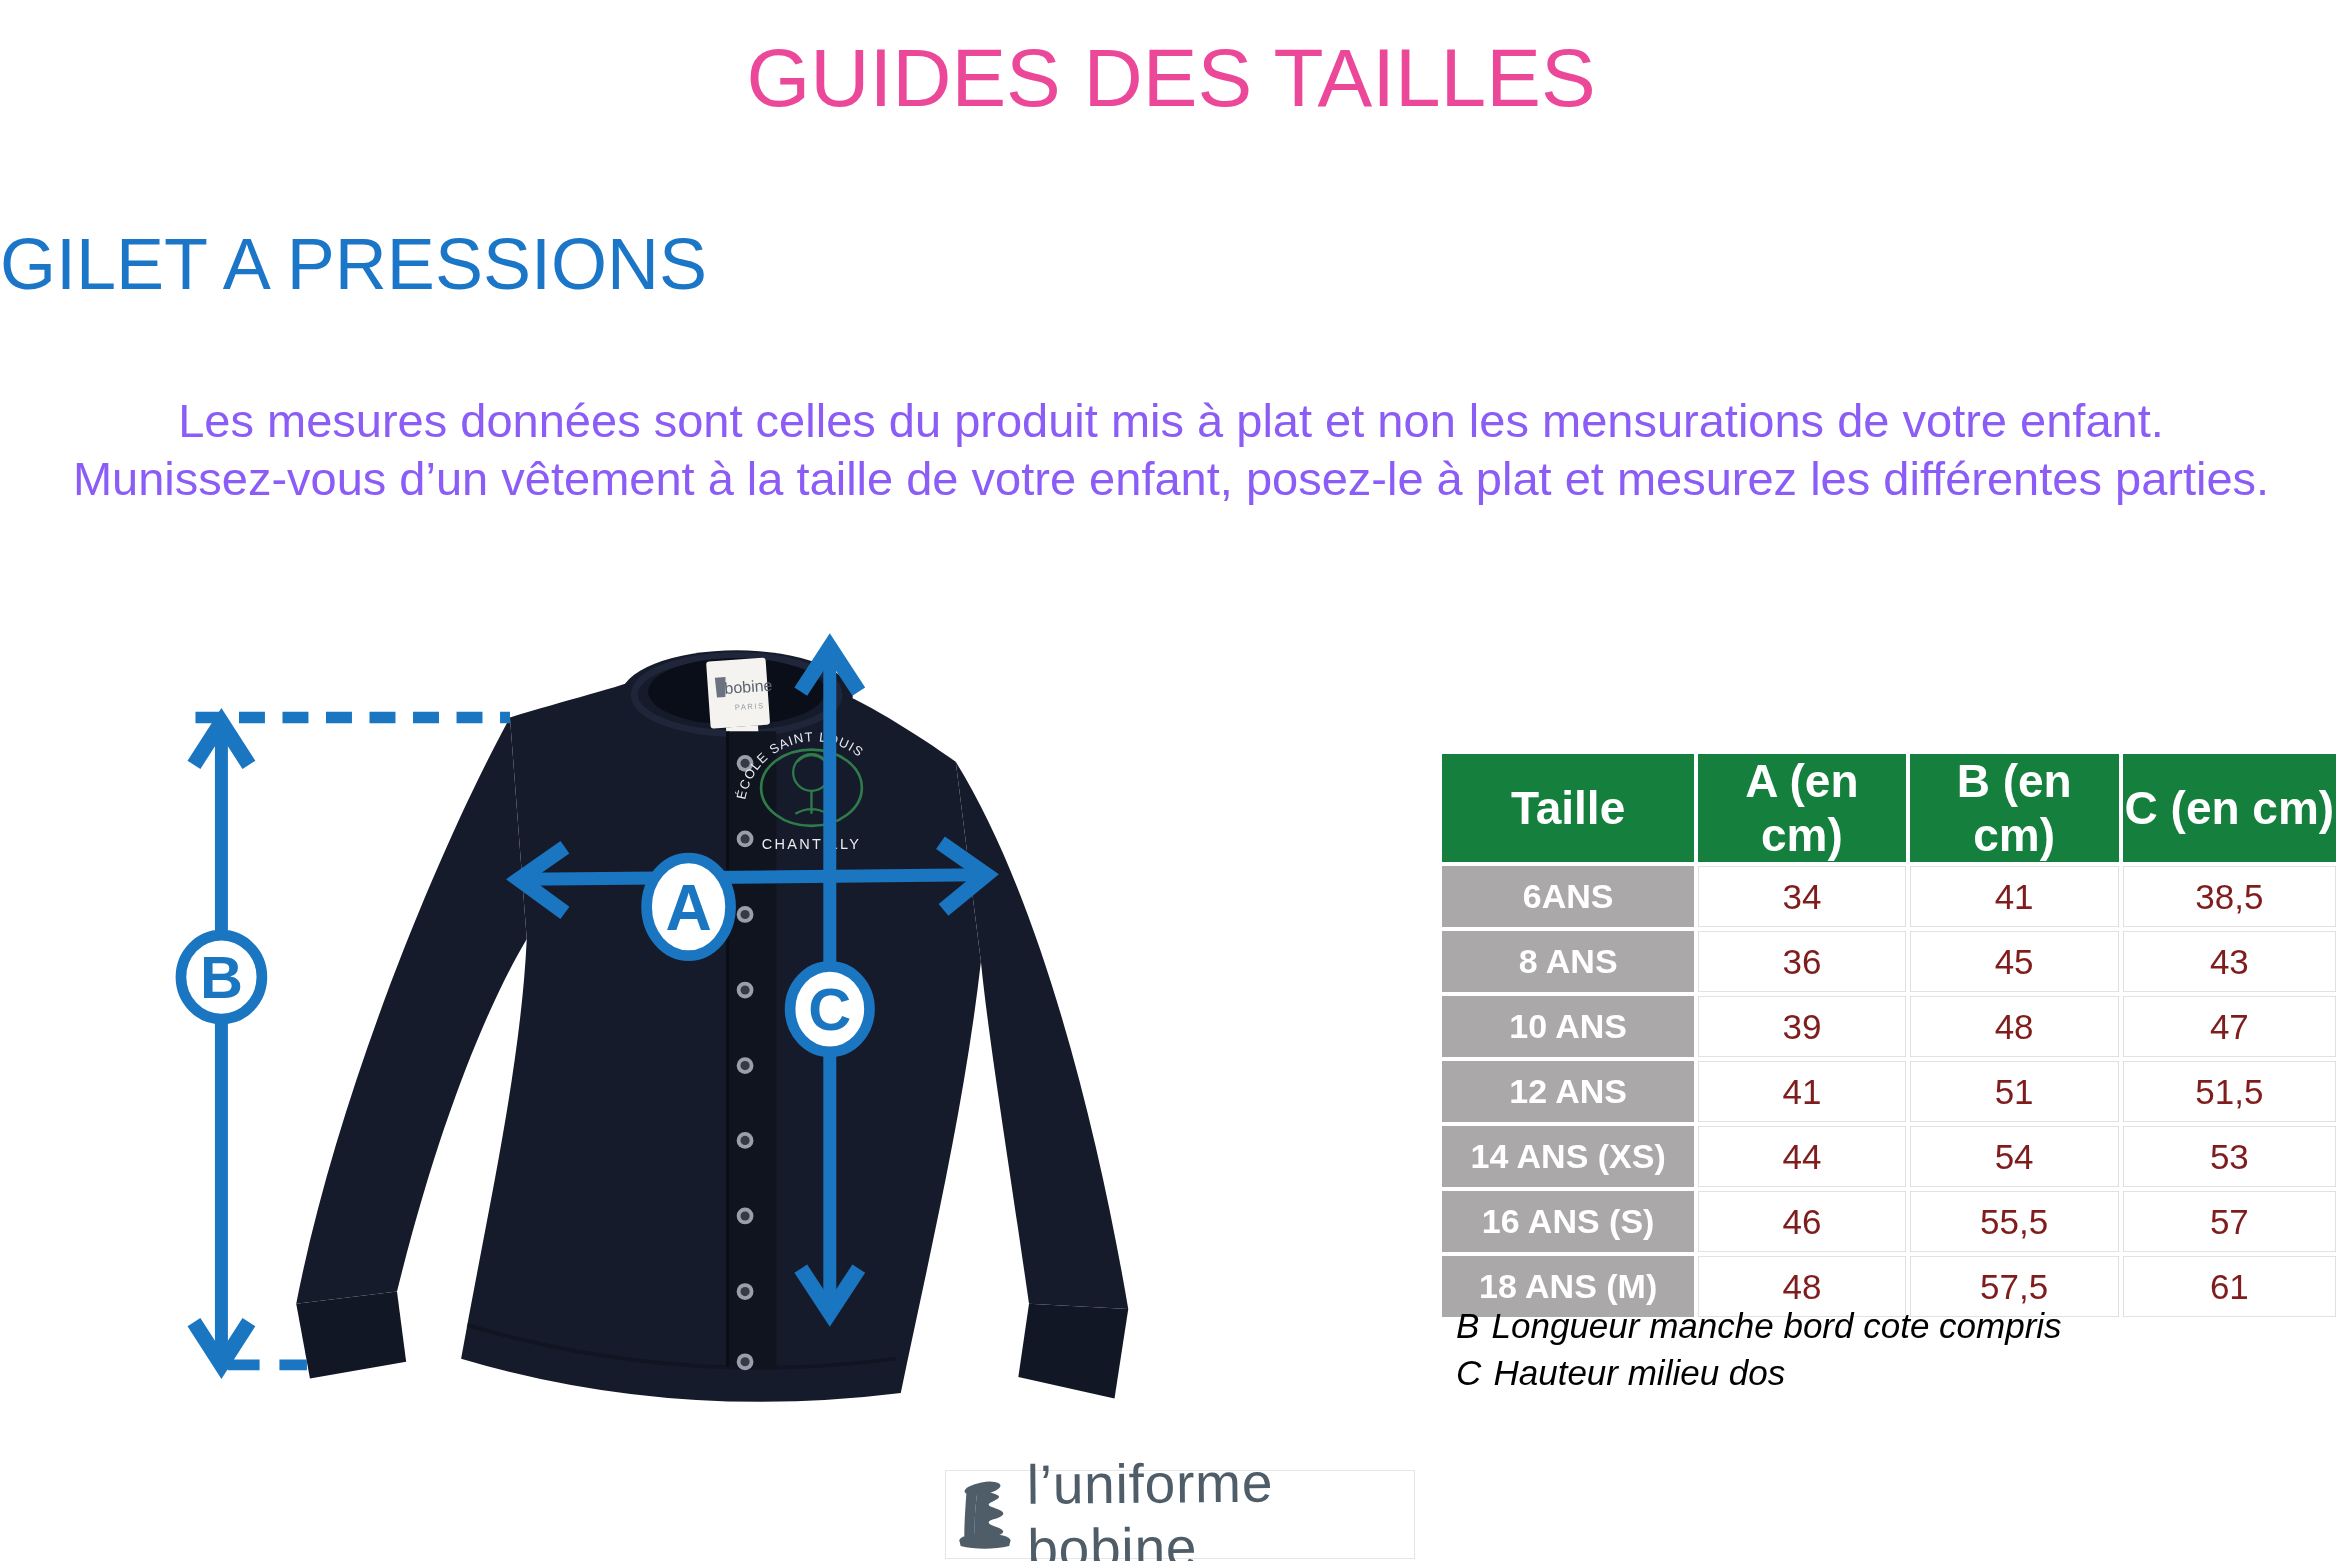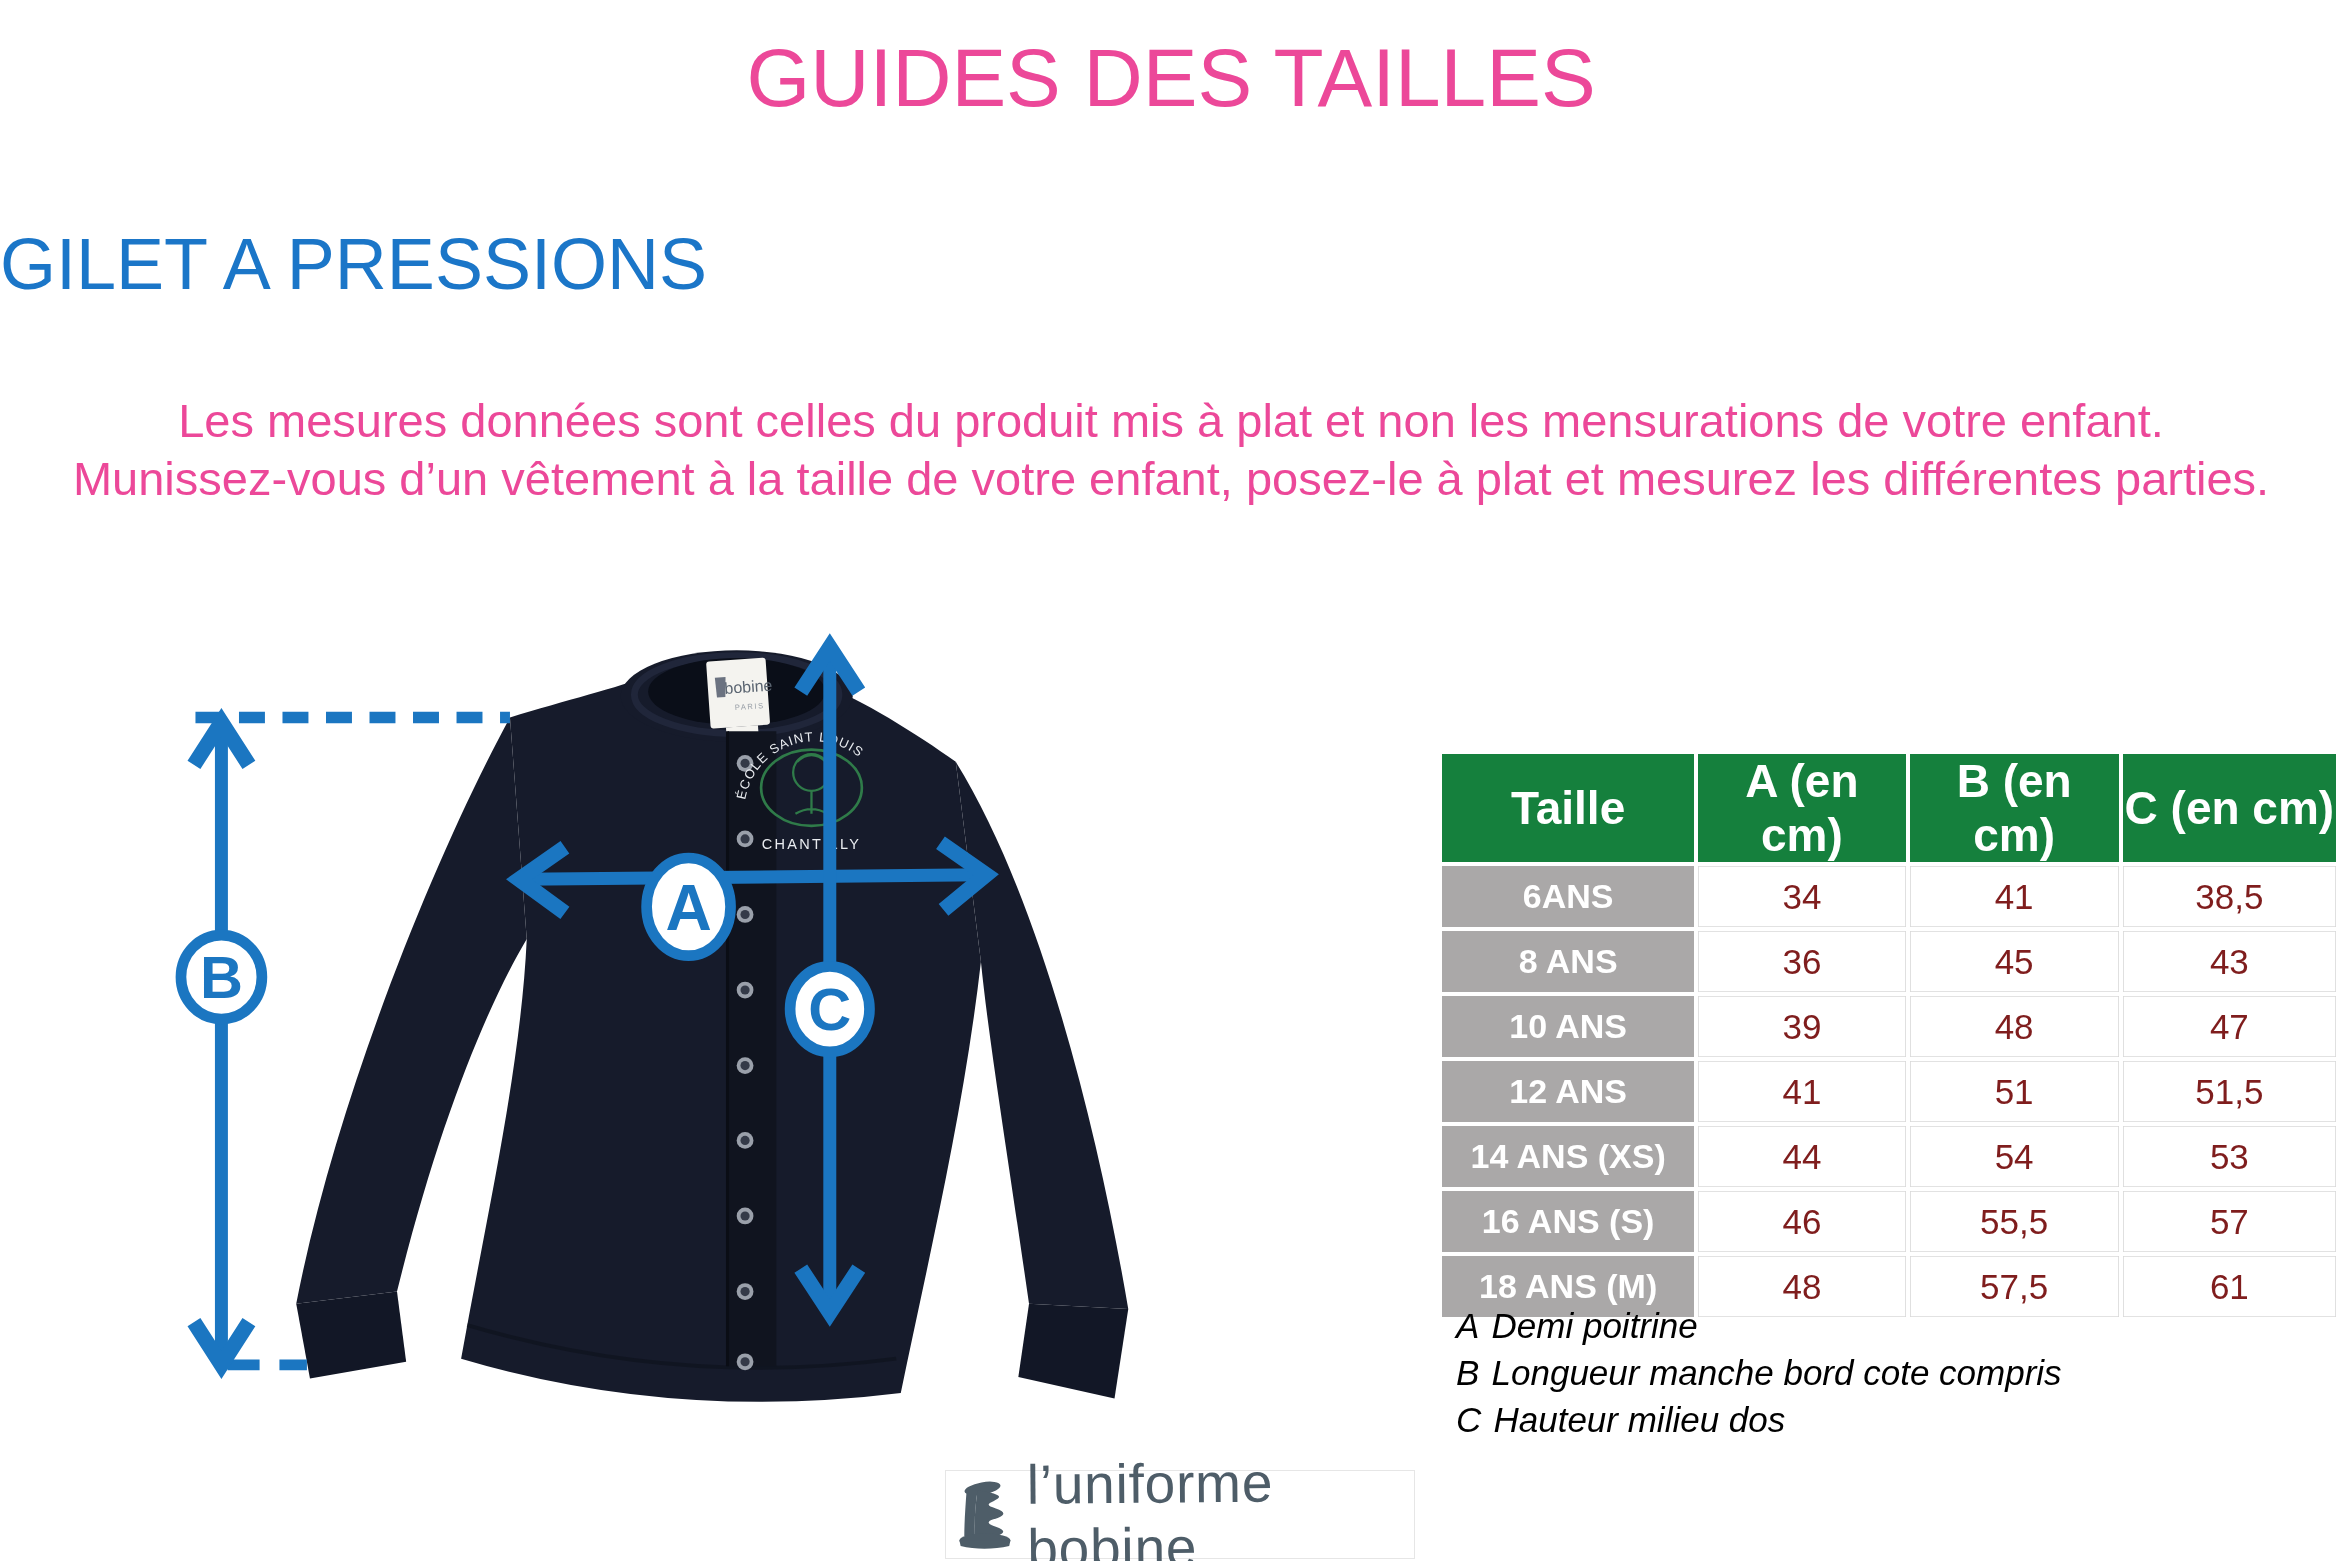--- a/index.html
+++ b/index.html
@@ -10,21 +10,21 @@
   .title {
     position:absolute; top:30.5px; left:0; width:100%;
     text-align:center; font-size:82px; color:#ec4899; letter-spacing:0px;
   }
   .subtitle {
     position:absolute; top:223px; left:0; width:100%;
     text-align:left; font-size:72px; color:#1b76c8;
   }
   .intro {
     position:absolute; top:392px; left:0; width:100%;
-    text-align:center; font-size:47px; line-height:58px; color:#ec4899;
+    text-align:center; font-size:47px; line-height:58px; color:#8b5cf6;
     white-space:nowrap;
   }
   .diagram-svg { position:absolute; left:0; top:0; }
   svg text { font-family:"Liberation Sans", sans-serif; }
 
   table.size-table {
     position:absolute; left:1440px; top:752px; width:898px;
     border-collapse:separate; border-spacing:0; table-layout:fixed;
   }
   .size-table th, .size-table td {
@@ -242,23 +242,20 @@
       <td class="row-label">18 ANS (M)</td>
       <td class="val">48</td>
       <td class="val">57,5</td>
       <td class="val">61</td>
     </tr>
   </tbody>
     </table>
 
   <div class="legend">
     <div>
-      <span class="letter">A</span><span>Demi poitrine</span>
-    </div>
-    <div>
       <span class="letter">B</span><span>Longueur manche bord cote compris</span>
     </div>
     <div>
       <span class="letter">C</span><span>Hauteur milieu dos</span>
     </div>
   </div>
 
   <div class="logo">
     <svg width="61" height="79" viewBox="0 0 90 112">
       <g fill="#4e5d68">

